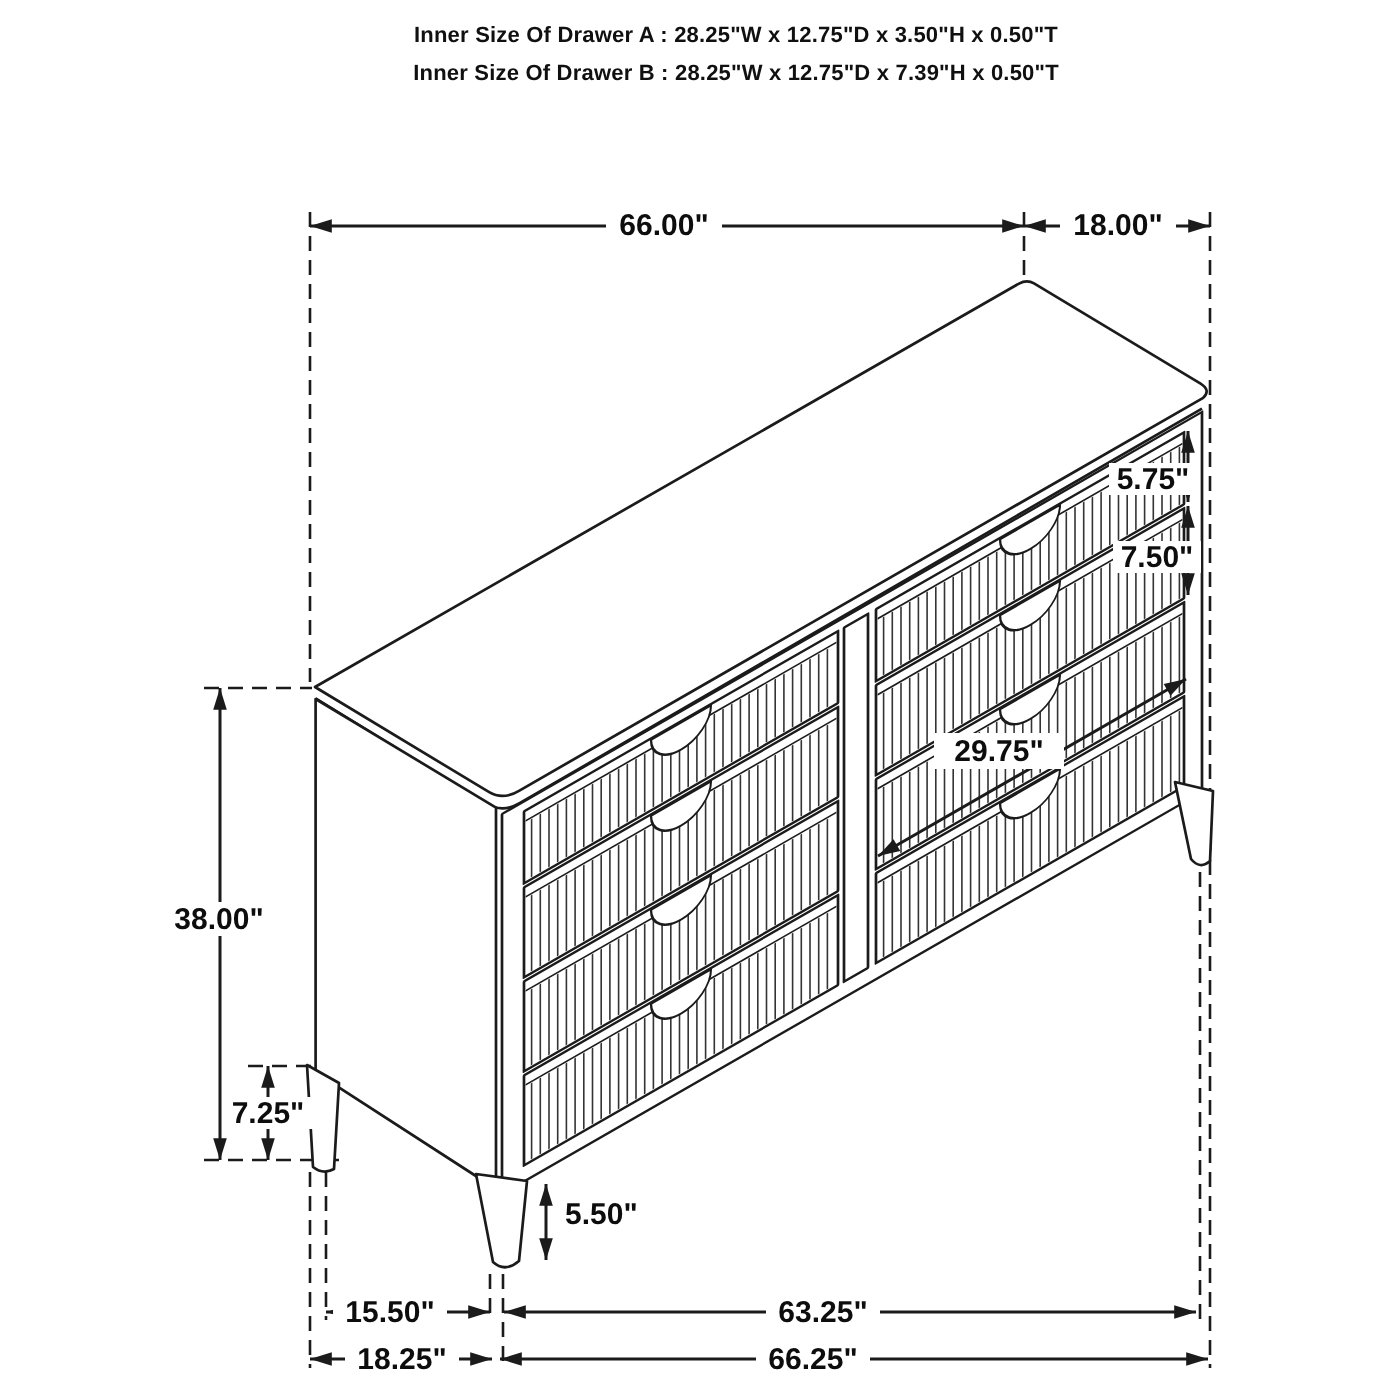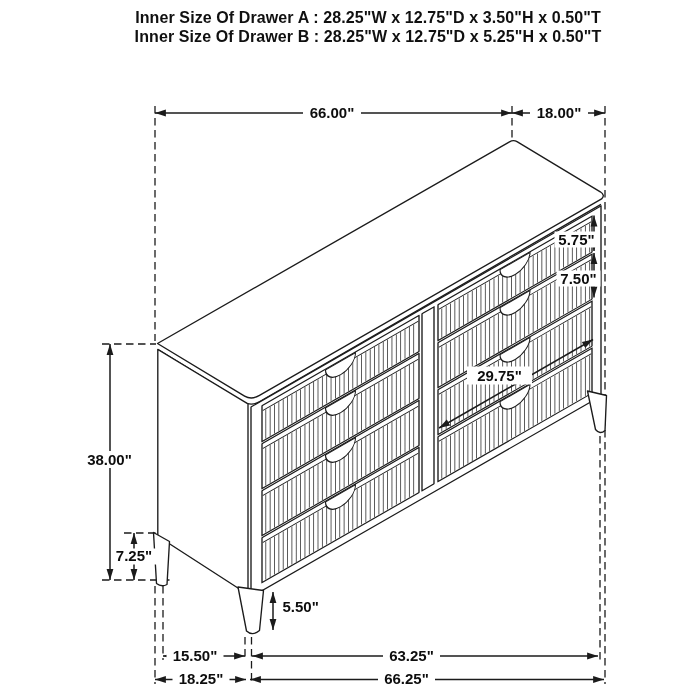--- a/index.html
+++ b/index.html
@@ -1,20 +1,20 @@
 <!DOCTYPE html>
 <html><head>
 <meta charset="utf-8">
 <style>
   html,body{margin:0;padding:0;background:#fff;}
   .stage{position:relative;width:700px;height:700px;background:#ffffff;overflow:hidden;
          font-family:"Liberation Sans",sans-serif;}
   .stage svg{position:absolute;left:0;top:0;}
   .header{position:absolute;top:9px;left:0;width:100%;box-sizing:border-box;padding-left:36px;
-          text-align:center;font-weight:700;font-size:16px;line-height:18.5px;color:#101010;
+          text-align:center;font-weight:700;font-size:11px;line-height:18.5px;color:#101010;
           letter-spacing:0.1px;}
   
   .dash{stroke:#1b1b1b;stroke-width:1.3;stroke-dasharray:7.5 4.5;fill:none;}
   .dim{stroke:#1b1b1b;stroke-width:1.5;fill:none;marker-start:url(#arr);marker-end:url(#arr);}
   .lbg{fill:#ffffff;}
   .dtx{font-family:"Liberation Sans",sans-serif;font-weight:700;font-size:15px;fill:#0d0d0d;text-anchor:middle;}
   .dtx.start{text-anchor:start;}
   .edge{fill:#ffffff;stroke:#1b1b1b;stroke-width:1.35;stroke-linejoin:round;}
   .line{fill:none;stroke:#1b1b1b;stroke-width:1.35;stroke-linejoin:round;}
   .thin{stroke:#1b1b1b;stroke-width:0.95;}
@@ -170,16 +170,16 @@
     <g>
       <line class="dim" x1="439" y1="428" x2="593" y2="339.5"></line>
       <rect class="lbg" x="467" y="366.5" width="65" height="18"></rect>
       <text class="dtx" x="499.5" y="380.6">29.75"</text>
     </g>
   </g>
 </svg>
 
 <div class="header">
   <div>Inner Size Of Drawer A : 28.25"W x 12.75"D x 3.50"H x 0.50"T</div>
-  <div>Inner Size Of Drawer B : 28.25"W x 12.75"D x 5.25"H x 0.50"T</div>
+  <div>Inner Size Of Drawer B : 28.25"W x 12.75"D x 7.39"H x 0.50"T</div>
 </div>
 
 </div>
 
 </body></html>

